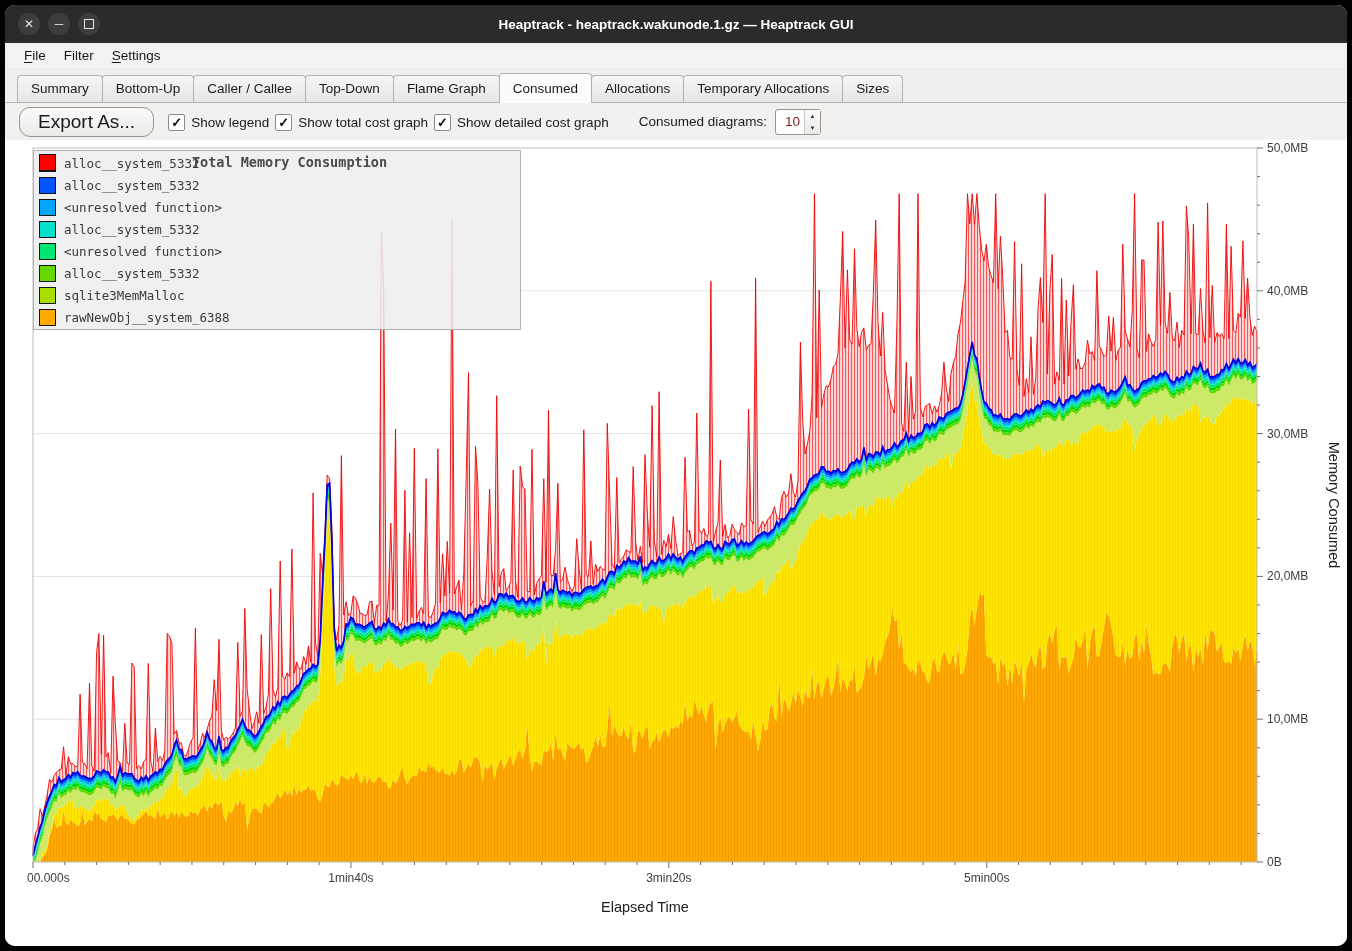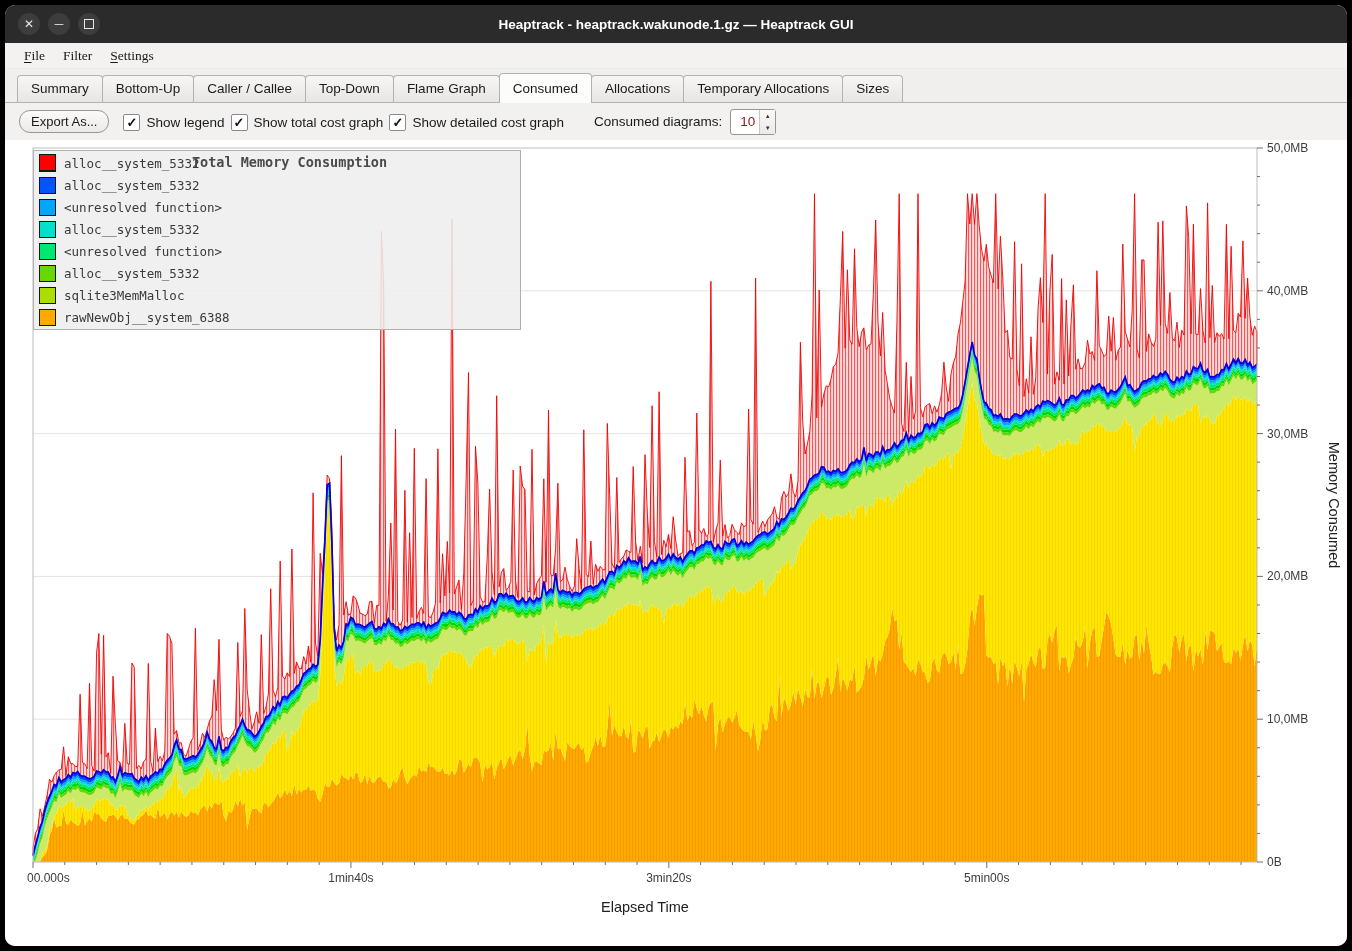--- a/index.html
+++ b/index.html
@@ -10,34 +10,34 @@
   .titlebar{height:38px;background:#2b2b2b;position:relative;flex:0 0 auto;}
   .winbtns{position:absolute;left:13px;top:8px;display:flex;gap:8px;}
   .winbtn{width:22px;height:22px;border-radius:50%;background:#3d3d3d;color:#e6e6e6;
     display:flex;align-items:center;justify-content:center;font-size:12px;cursor:default;}
   .winbtn .sq{width:8px;height:8px;border:1.5px solid #e6e6e6;display:block;}
   .title{position:absolute;left:0;right:0;top:0;height:38px;display:flex;align-items:center;
     justify-content:center;color:#ffffff;font-weight:bold;font-size:13.5px;}
   
   .menubar{height:25px;background:#f3f2f1;display:flex;align-items:center;padding-left:10px;
     flex:0 0 auto;border-bottom:1px solid #eceae8;}
-  .menu-item{padding:3px 9px;font-size:13.5px;color:#161616;font-family:Liberation Serif, serif;}
+  .menu-item{padding:3px 9px;font-size:13.5px;color:#161616;}
   .menu-item u{text-underline-offset:2px;}
   
   .tabbar{height:33px;background:#f0efee;display:flex;align-items:flex-end;padding-left:12px;
     border-bottom:1px solid #b4b2b0;flex:0 0 auto;}
   .tab{padding:5px 13px 6px 13px;font-size:13.5px;color:#1a1a1a;border:1px solid #b4b2b0;
     border-bottom:none;background:linear-gradient(#f7f6f5,#e8e6e4);border-radius:4px 4px 0 0;
     margin-right:-1px;position:relative;}
   .tab.active{background:#fcfcfb;padding-top:7px;margin-bottom:-1px;padding-bottom:7px;z-index:2;}
   
   .toolbar{height:37px;background:#f2f1f0;display:flex;align-items:center;padding-left:14px;
     gap:14px;flex:0 0 auto;}
-  .btn{font-family:"Liberation Sans",sans-serif;font-size:13px;color:#1a1a1a;
-    padding:3px 11px;border:1px solid #98968f;border-radius:11px;
+  .btn{font-family:"Liberation Sans",sans-serif;font-size:19px;color:#1a1a1a;
+    padding:3px 18px;border:1px solid #98968f;border-radius:11px;
     background:linear-gradient(#fbfaf9,#eceae7);}
   .cb{display:inline-flex;align-items:center;gap:6px;margin-right:6px;}
   .cb-box{width:15px;height:15px;background:#ffffff;border:1px solid #8a8a8a;border-radius:2px;
     display:inline-flex;align-items:center;justify-content:center;font-size:13px;font-weight:bold;
     color:#111;line-height:1;}
   .cb-label{font-size:13.5px;color:#1a1a1a;}
   .spin-label{font-size:13.5px;color:#1a1a1a;margin-left:10px;}
   .spinbox{display:inline-flex;height:24px;border:1px solid #98968f;border-radius:3px;
     background:#ffffff;align-items:stretch;margin-left:-6px;}
   .spin-value{width:24px;display:flex;align-items:center;justify-content:flex-end;

